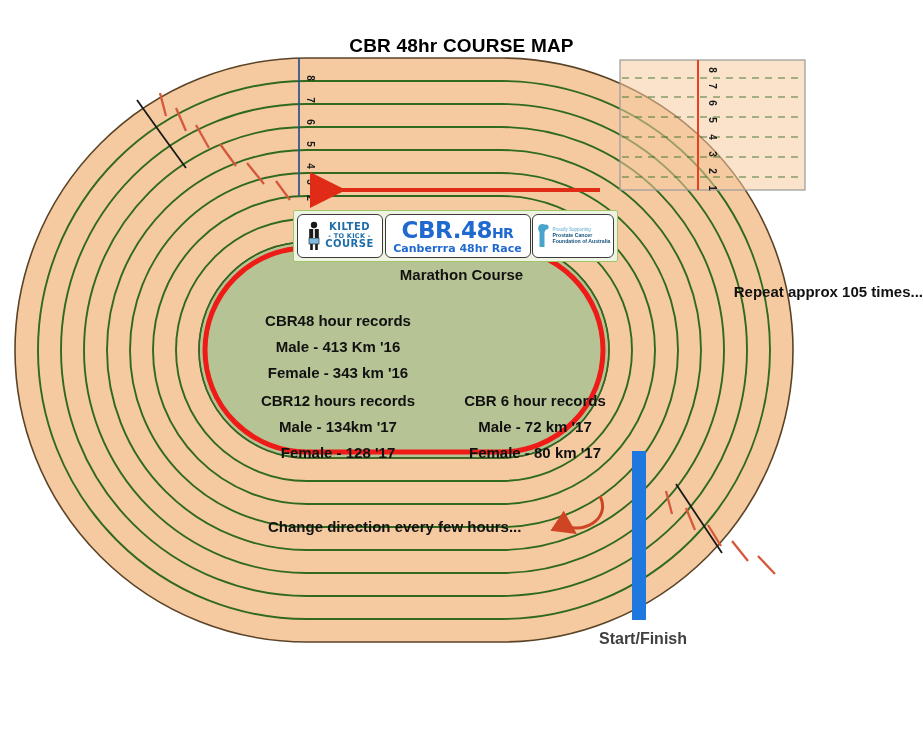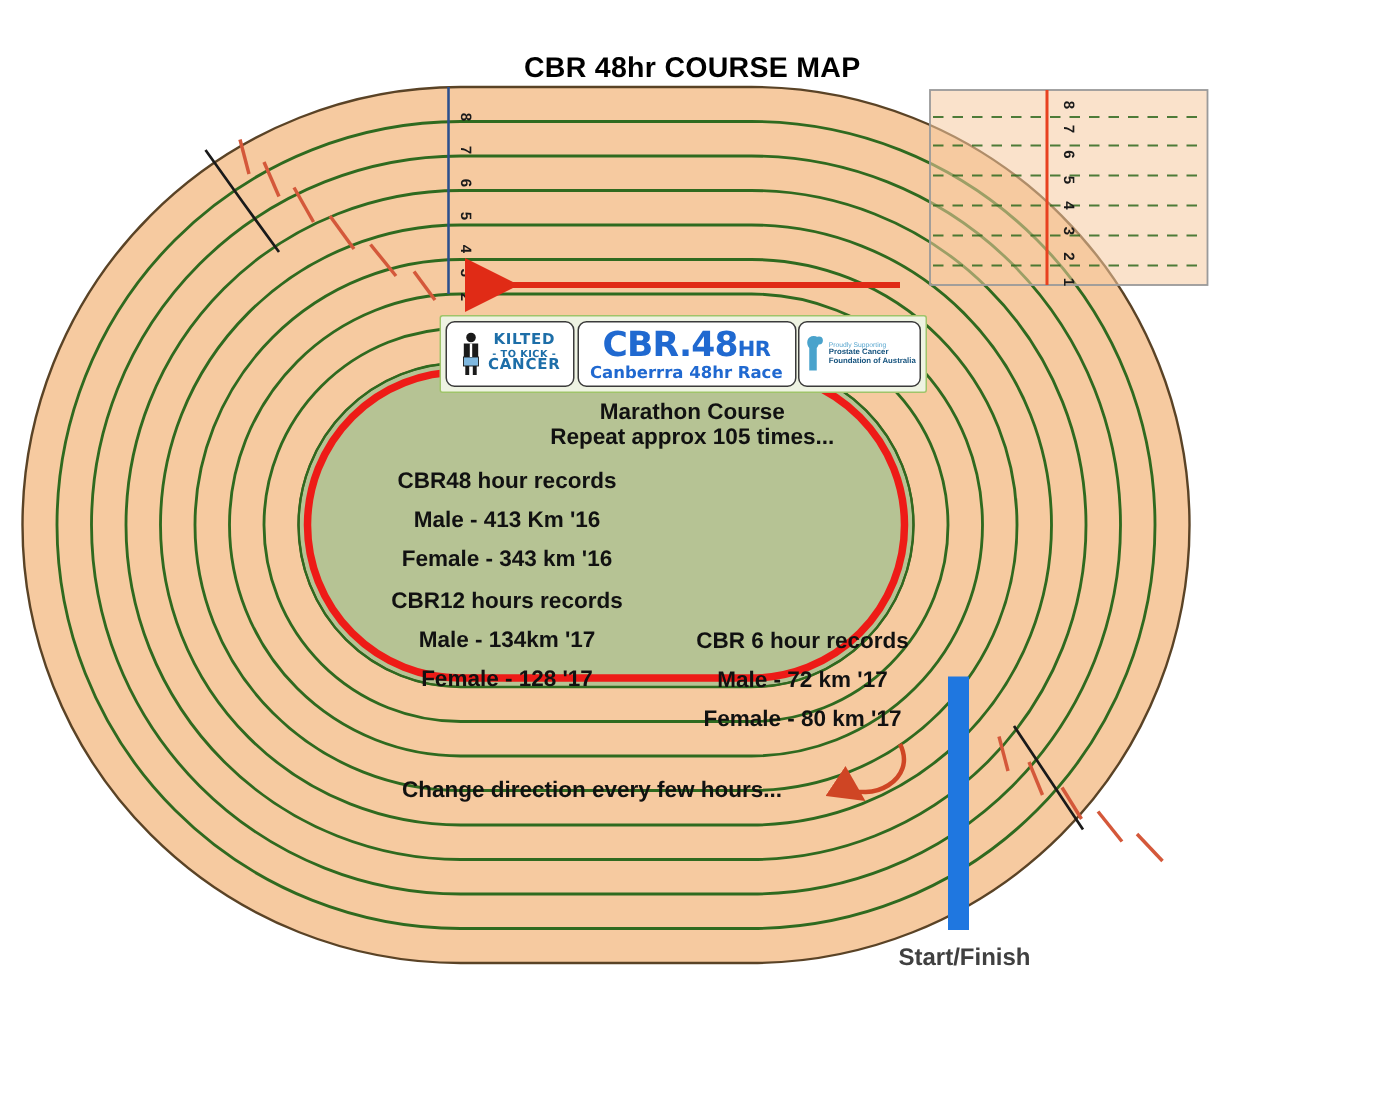--- a/index.html
+++ b/index.html
@@ -121,36 +121,36 @@
     position: absolute;
     color: #111111;
     font-weight: bold;
     font-family: "Liberation Sans", sans-serif;
     white-space: nowrap;
   }
   .course-line1 {
     left: 0; top: 266px; width: 923px; text-align: center; font-size: 15px;
   }
   .course-line2 {
-    left: 0; top: 283px; width: 923px; text-align: center; font-size: 15px;
+    left: 0; top: 283px; width: 923px; text-align: right; font-size: 15px;
   }
 
   .rec-col {
     position: absolute;
     text-align: center;
     font-size: 15px;
     font-weight: bold;
     color: #111111;
     line-height: 26px;
     white-space: nowrap;
   }
   .rec-48 { left: 243px; top: 308px; width: 190px; }
   .rec-24 { left: 440px; top: 308px; width: 190px; }
   .rec-12 { left: 243px; top: 388px; width: 190px; }
-  .rec-6  { left: 440px; top: 388px; width: 190px; margin-top: 27px; }
+  .rec-6  { left: 440px; top: 388px; width: 190px; }
 
   .change-dir {
     position: absolute;
     left: 268px;
     top: 518px;
     font-size: 15px;
     font-weight: bold;
     color: #111111;
     white-space: nowrap;
   }
@@ -290,21 +290,21 @@
           <circle cx="8" cy="4" r="3.2" fill="#1a1a1a"></circle>
           <path d="M3.2,8 L12.8,8 L12.8,17 L3.2,17 Z" fill="#1a1a1a"></path>
           <rect x="3" y="17" width="10" height="6" fill="#7fb8e0" stroke="#1a1a1a" stroke-width="0.6"></rect>
           <rect x="4.2" y="23" width="2.6" height="6" fill="#1a1a1a"></rect>
           <rect x="9.2" y="23" width="2.6" height="6" fill="#1a1a1a"></rect>
           <rect x="7.2" y="8" width="1.6" height="9" fill="#ffffff"></rect>
         </svg>
         <div class="kilted-text">
           <span class="kilted-l1">KILTED</span>
           <span class="kilted-l2">- TO KICK -</span>
-          <span class="kilted-l3">CANCER</span>
+          <span class="kilted-l3">COURSE</span>
         </div>
       </div>
     </div>
 
     <div class="logo-box logo-cbr">
       <div class="cbr-text">
         <span class="cbr-main"><span>CBR.48</span><span class="hr-small">HR</span></span>
         <span class="cbr-sub">Canberrra 48hr Race</span>
       </div>
     </div>

